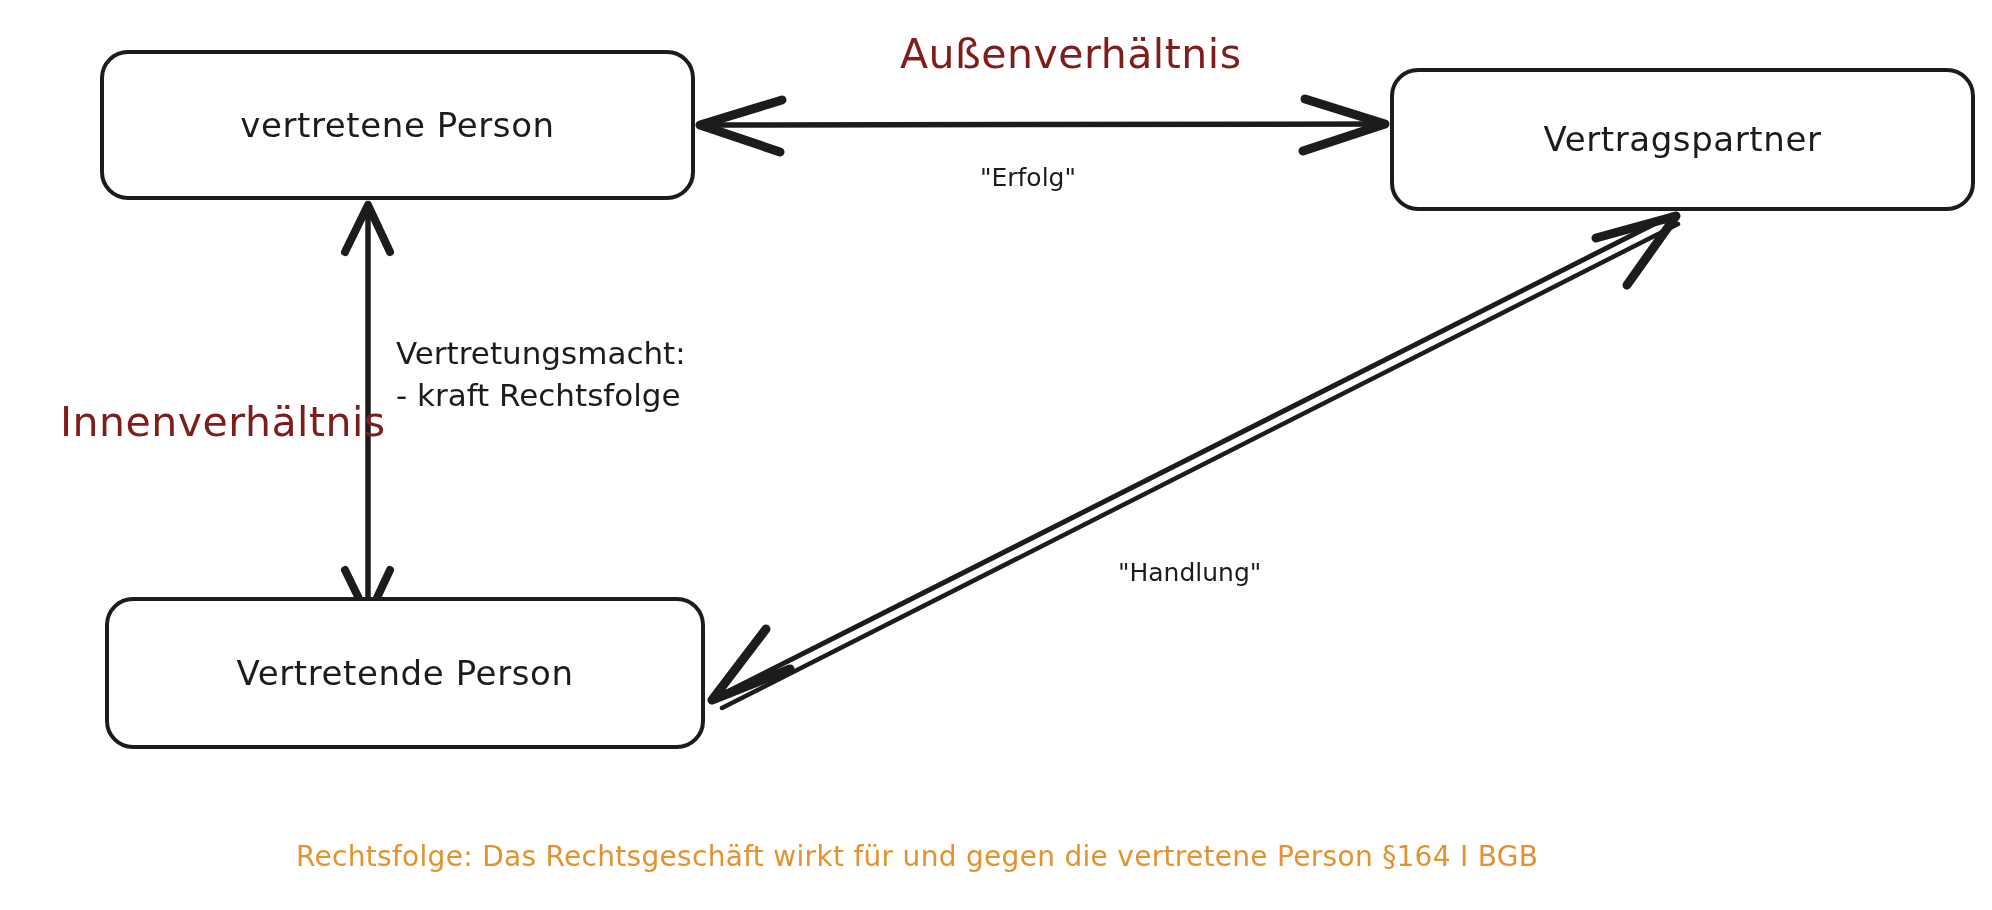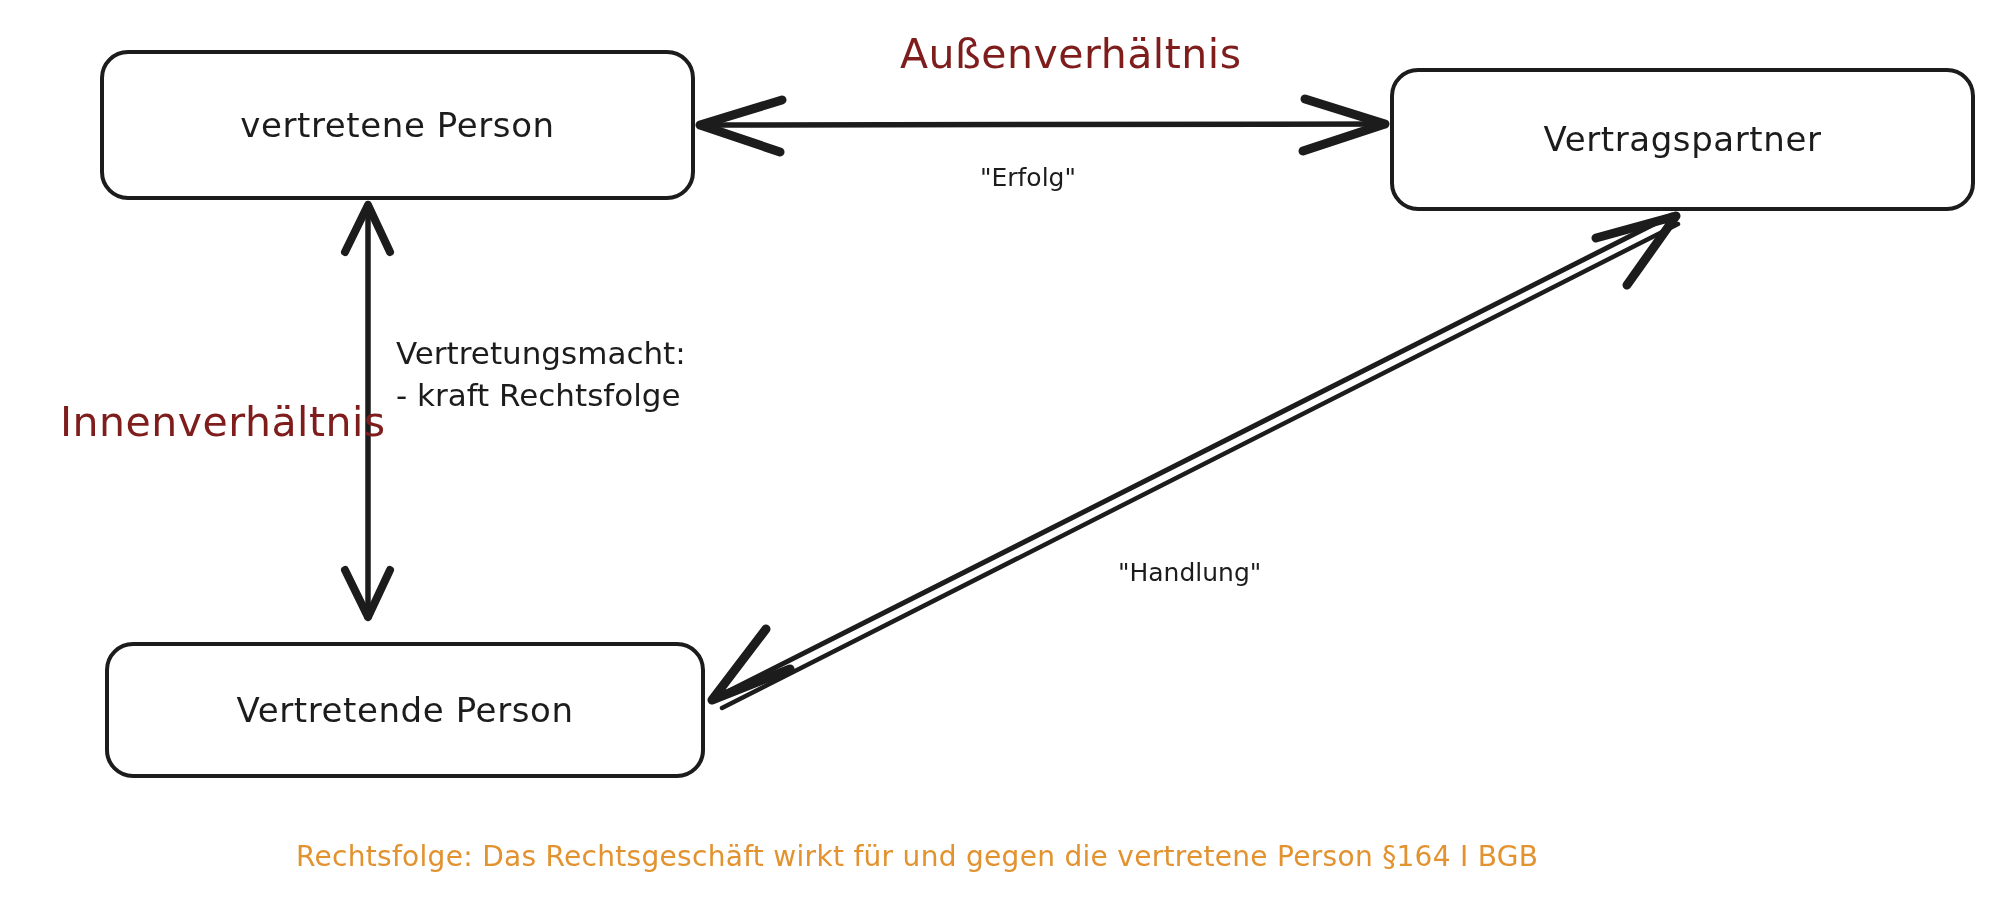--- a/index.html
+++ b/index.html
@@ -112,21 +112,21 @@
   </svg>
 
   <div class="node-box" style="left:1390px; top:68px; width:585px; height:143px;">
     <span class="node-label">Vertragspartner</span>
   </div>
 
   <div class="node-box" style="left:100px; top:50px; width:595px; height:150px;">
     <span class="node-label">vertretene Person</span>
   </div>
 
-  <div class="node-box" style="left:105px; top:642px; width:600px; height:136px;justify-content:center;">
+  <div class="node-box" style="left:105px; top:597px; width:600px; height:152px;justify-content:center;">
     <span class="node-label">Vertretende Person</span>
   </div>
 
   <div class="rel-label" style="left:900px; top:30px;">Außenverhältnis</div>
 
   <div class="rel-label" style="left:44px; top:398px;margin-left:16px;">Innenverhältnis</div>
 
   <div class="edge-label small-quote" style="left:980px; top:163px;">"Erfolg"</div>
 
   <div class="edge-label small-quote" style="left:1118px; top:558px;">"Handlung"</div>

